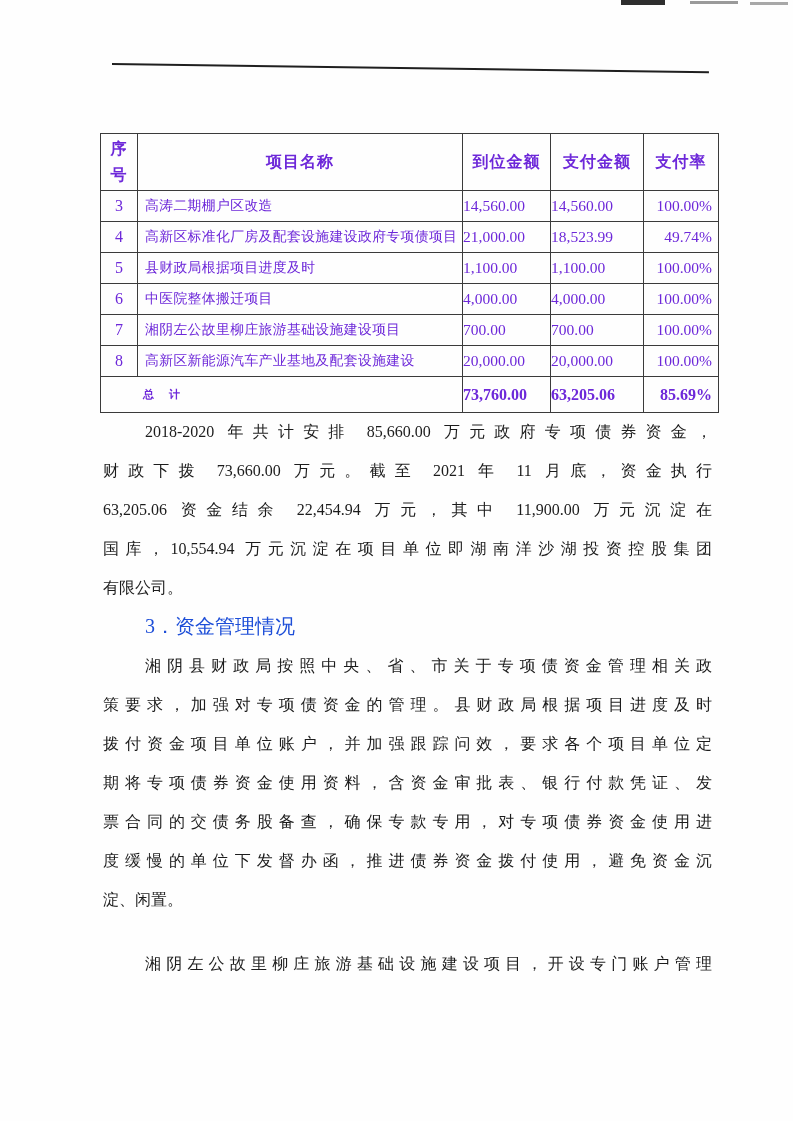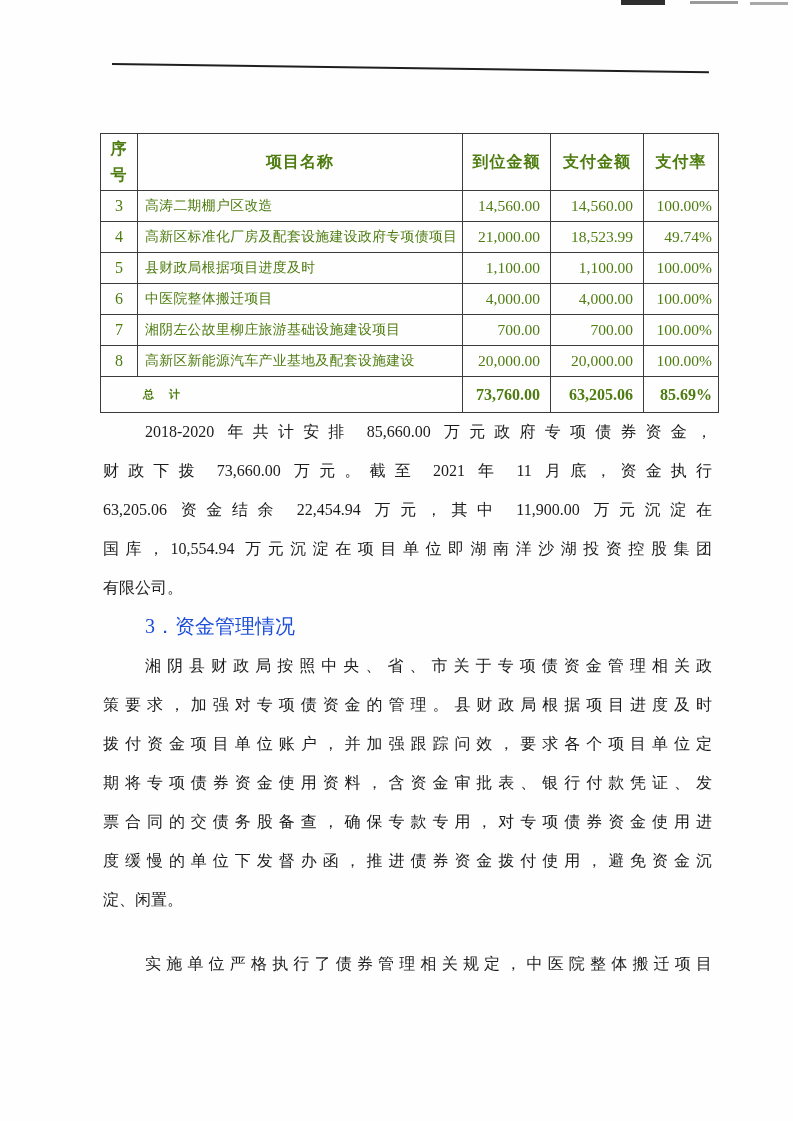--- a/index.html
+++ b/index.html
@@ -21,30 +21,30 @@
 
   
   .top-rule {
     position:absolute; left:112px; top:63px; width:597px; height:2px;
     background:#1f1f1f; transform:rotate(0.78deg); transform-origin:left center;
   }
 
   
   table.doc-table {
     position:absolute; left:100px; top:133px; width:618px;
-    border-collapse:collapse; table-layout:fixed; color:#4d7c0f;
+    border-collapse:collapse; table-layout:fixed; color:#6d28d9;
   }
   .doc-table th, .doc-table td { border:1.5px solid #3b3b3b; vertical-align:middle; }
   .doc-table th { height:57px; font-size:16px; font-weight:600; text-align:center; letter-spacing:1px; }
   .th-seq .stack { display:inline-block; width:1.1em; word-break:break-all; line-height:1.65; }
   .doc-table td { height:31px; }
   .td-seq  { text-align:center; font-size:16px; }
   .td-name { text-align:left; padding-left:7px; font-size:13.8px; letter-spacing:0.4px;
              white-space:nowrap; overflow:hidden; }
-  .td-num  { text-align:right; padding-right:10px; font-size:15.5px; }
+  .td-num  { text-align:left; padding-right:10px; font-size:15.5px; }
   .td-rate { text-align:right; padding-right:6px;  font-size:15.5px; }
   .total-row td { height:36px; font-weight:bold; }
   .total-row .total-label { text-align:left; padding-left:42px; font-size:11px; letter-spacing:2px; }
   .total-row .td-num { font-size:16px; }
   .total-row .td-rate { font-size:16px; }
 
   
   .text-block { position:absolute; left:103px; top:412px; width:609px; }
   .tline { font-size:16px; line-height:39px; color:#1c1c1c; }
   .tline.just { text-align:justify; text-align-last:justify; }
@@ -151,18 +151,18 @@
     <div>
         <div class="tline just indent">湘阴县财政局按照中央、省、市关于专项债资金管理相关政</div>
         <div class="tline just">策要求，加强对专项债资金的管理。县财政局根据项目进度及时</div>
         <div class="tline just">拨付资金项目单位账户，并加强跟踪问效，要求各个项目单位定</div>
         <div class="tline just">期将专项债券资金使用资料，含资金审批表、银行付款凭证、发</div>
         <div class="tline just">票合同的交债务股备查，确保专款专用，对专项债券资金使用进</div>
         <div class="tline just">度缓慢的单位下发督办函，推进债券资金拨付使用，避免资金沉</div>
         <div class="tline">淀、闲置。</div>
       </div>
     <div class="para3-gap">
-        <div class="tline just indent">实施单位严格执行了债券管理相关规定，中医院整体搬迁项目</div>
+        <div class="tline just indent">湘阴左公故里柳庄旅游基础设施建设项目，开设专门账户管理</div>
       </div>
   </div>
 
 
 </div>
 
 </body></html>

